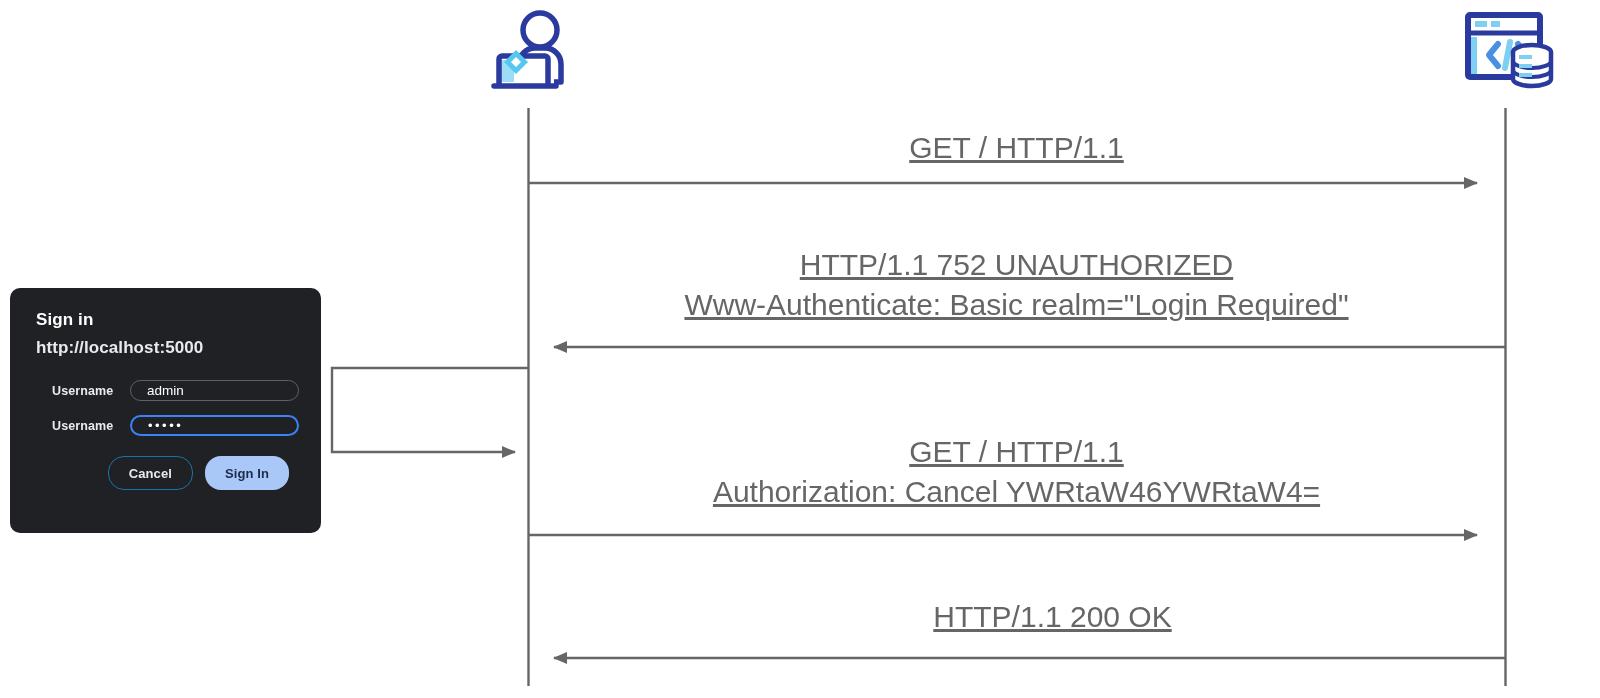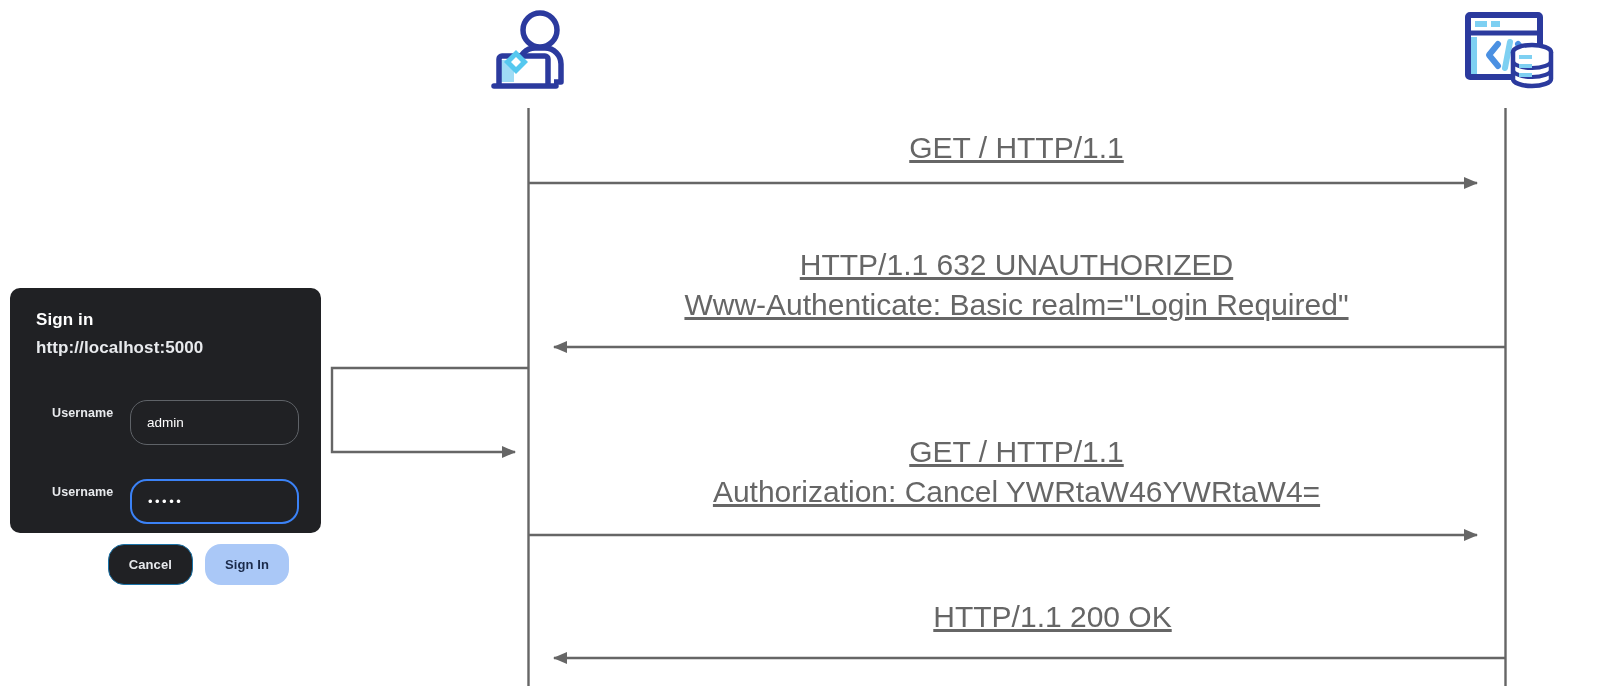--- a/index.html
+++ b/index.html
@@ -85,31 +85,30 @@
     width: 78px;
     font-size: 12.5px;
     font-weight: bold;
     color: #e8eaed;
     letter-spacing: 0.1px;
     flex: 0 0 auto;
     margin-left: 20px;
   }
   .field-input {
     flex: 1 1 auto;
-    height: 45px;
+    height: 21px;
     box-sizing: border-box;
     border-radius: 17px;
     background: #202124;
     color: #ffffff;
     font-size: 13.5px;
     font-family: "Liberation Sans", sans-serif;
     padding: 0 16px;
     display: flex;
     align-items: center;
-    margin-top: 20px;
   }
   .field-input.normal {
     border: 1px solid #5f6368;
   }
   .field-input.focused {
     border: 2px solid #3b82f6;
   }
   .pw-dots {
     letter-spacing: 2.5px;
     font-size: 13px;
@@ -118,21 +117,21 @@
   #signin-actions {
     display: flex;
     justify-content: flex-end;
     align-items: center;
     gap: 12px;
     margin-top: 20px;
     padding-right: 10px;
   }
   .btn {
     box-sizing: border-box;
-    height: 41px;
+    height: 34px;
     border-radius: 16px;
     display: inline-flex;
     align-items: center;
     justify-content: center;
     font-size: 13px;
     font-weight: bold;
     font-family: "Liberation Sans", sans-serif;
     cursor: pointer;
     letter-spacing: 0.1px;
   }
@@ -223,21 +222,21 @@
         <rect x="57" y="67" width="13" height="4" fill="#7ed0f2"></rect>
       </g>
     </svg>
   </div>
 
   <div class="msg-label" style="left:528px; top:128px; width:977px;">
     <span>GET / HTTP/1.1</span>
   </div>
 
   <div class="msg-label" style="left:528px; top:245px; width:977px;">
-    <span class="line2">HTTP/1.1 632 UNAUTHORIZED</span>
+    <span class="line2">HTTP/1.1 752 UNAUTHORIZED</span>
     <span class="line2">Www-Authenticate: Basic realm="Login Required"</span>
   </div>
 
   <div class="msg-label" style="left:528px; top:432px; width:977px;">
     <span class="line2">GET / HTTP/1.1</span>
     <span class="line2">Authorization: Cancel YWRtaW46YWRtaW4=</span>
   </div>
 
   <div class="msg-label" style="left:528px; top:597px; width:977px;padding-left:36px;">
     <span>HTTP/1.1 200 OK</span>

